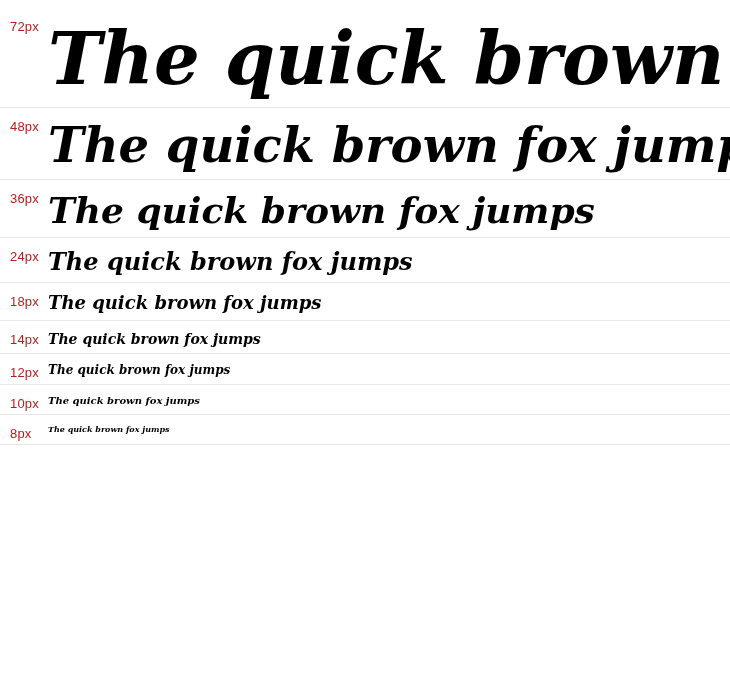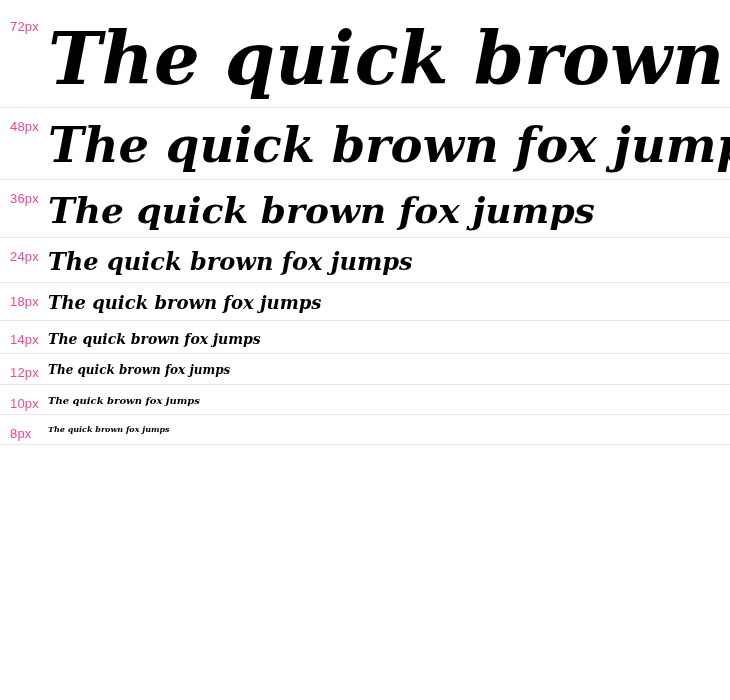--- a/index.html
+++ b/index.html
@@ -24,21 +24,21 @@
     padding: 10px 0 6px 48px;
     min-height: 30px;
     overflow: visible;
   }
   .size-label {
     position: absolute;
     left: 10px;
     top: 12px;
     font-size: 13px;
     line-height: 13px;
-    color: #ec4899;
+    color: #b91c1c;
     font-family: "Liberation Sans", sans-serif;
     letter-spacing: 0.2px;
   }
   .preview-text {
     font-family: "DejaVu Serif", serif;
     font-style: italic;
     font-weight: bold;
     color: #000000;
     white-space: pre;
     line-height: 1.15;

